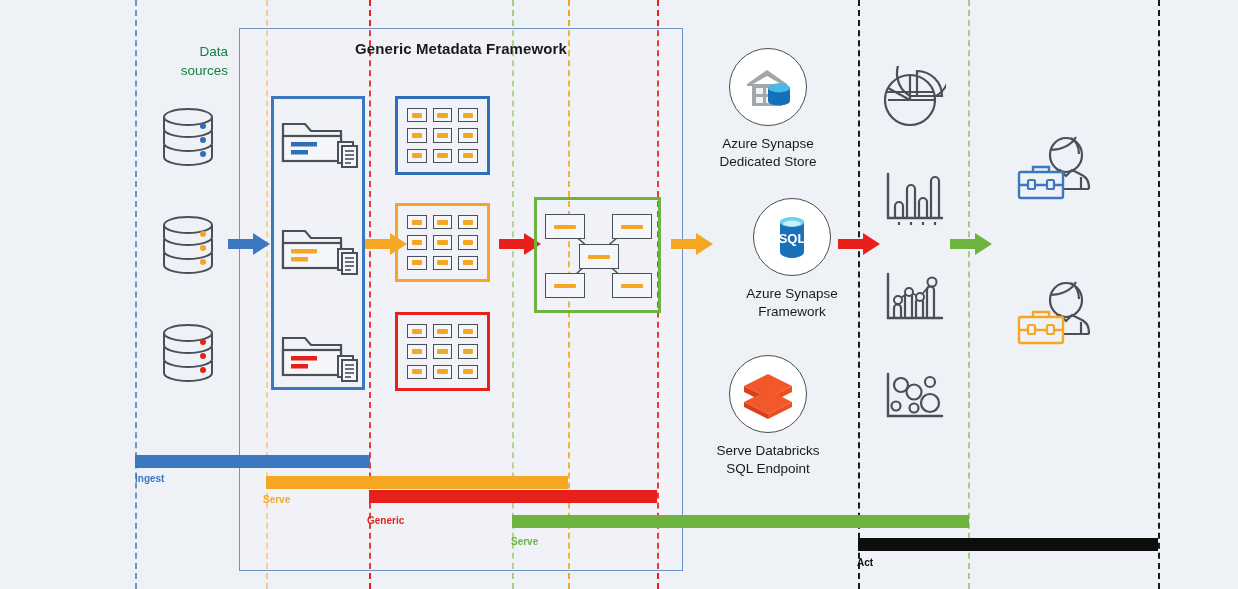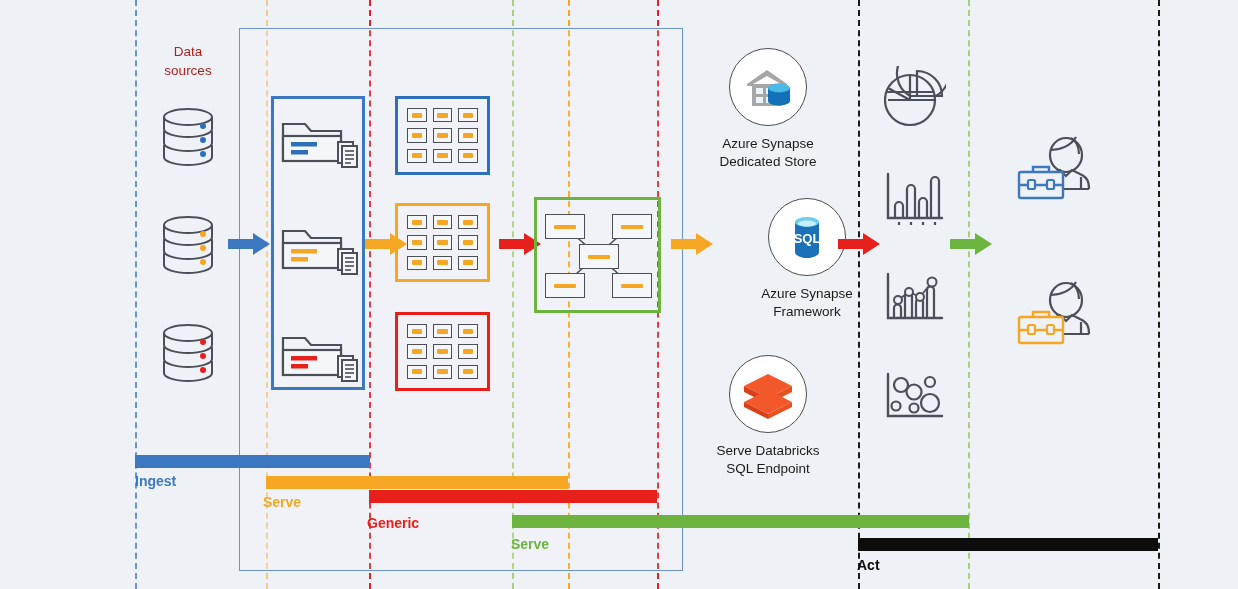--- a/index.html
+++ b/index.html
@@ -25,21 +25,21 @@
   }
   .gmf-title{
     position:absolute;left:239px;top:40px;width:444px;
     text-align:center;font-size:15px;font-weight:bold;color:#1a1a1a;
     letter-spacing:.1px;
   }
 
   
   .ds-label{
     position:absolute;left:148px;top:42px;width:80px;
-    text-align:center;font-size:13.5px;color:#b91c1c;line-height:19px;
+    text-align:right;font-size:13.5px;color:#15803d;line-height:19px;
   }
 
   
   .cyl{position:absolute;width:56px;height:62px;}
 
   
   .folderbox{
     position:absolute;left:271px;top:96px;width:94px;height:294px;
     border:3px solid #3c78bf;box-sizing:border-box;background:transparent;
   }
@@ -76,21 +76,21 @@
   .svc-label{margin-top:9px;font-size:13.5px;color:#1a1a1a;line-height:18px;}
 
   
   .charticon{position:absolute;}
 
   
   .persona{position:absolute;}
 
   
   .pbar{position:absolute;height:13px;}
-  .plabel{position:absolute;font-size:14px;font-weight:bold;}
+  .plabel{position:absolute;font-size:10px;font-weight:bold;}
 </style>
 </head>
 <body>
 
 <div id="stage">
 
   <div id="separators">
       <div class="vline" style="left: 135px; top: 0px; height: 589px; border-left-color: rgb(107, 147, 208);"></div>
       <div class="vline" style="left: 266px; top: 0px; height: 589px; border-left-color: rgb(245, 201, 138);"></div>
       <div class="vline" style="left: 369px; top: 0px; height: 589px; border-left-color: rgb(232, 32, 27);"></div>
@@ -137,20 +137,21 @@
       <path d="M4 12v12c0 4.4 10.7 8 24 8s24-3.6 24-8V12" fill="none" stroke="#4a4f58" stroke-width="2"></path>
       <path d="M4 26v12c0 4.4 10.7 8 24 8s24-3.6 24-8V26" fill="none" stroke="#4a4f58" stroke-width="2"></path>
       <path d="M4 40v12c0 4.4 10.7 8 24 8s24-3.6 24-8V40" fill="none" stroke="#4a4f58" stroke-width="2"></path>
       <circle cx="43" cy="21" r="3" fill="#e8201b"></circle>
       <circle cx="43" cy="35" r="3" fill="#e8201b"></circle>
       <circle cx="43" cy="49" r="3" fill="#e8201b"></circle>
     </svg>
   </div>
 
   <div class="gmf-box"></div>
+  <div class="gmf-title">Generic Metadata Framework</div>
 
   <div class="arrow" style="left:228px;top:233px;">
     <svg width="42" height="22" viewBox="0 0 42 22">
       <path d="M0 6h25V0l17 11-17 11v-6H0z" fill="#3c78bf"></path>
     </svg>
   </div>
 
   <div class="folderbox"></div>
 
   <div class="folder-item" style="left:279px;top:112px;">
@@ -345,21 +346,21 @@
         <path d="M27 26v13c0 2.4 4.9 4.4 11 4.4s11-2 11-4.4V26" fill="#1271b8"></path>
         <ellipse cx="38" cy="26" rx="11" ry="4.4" fill="#4cb8e8"></ellipse>
       </svg>
     </div>
     <div class="svc-label">
       <div>Azure Synapse</div>
       <div>Dedicated Store</div>
     </div>
   </div>
 
-  <div class="svc" style="left:722px;top:198px;">
+  <div class="svc" style="left:707px;top:198px;">
     <div class="svc-circle">
       <svg width="54" height="52" viewBox="0 0 54 52">
         <path d="M15 11v30c0 3.3 5.4 6 12 6s12-2.7 12-6V11z" fill="#1b71b8"></path>
         <ellipse cx="27" cy="11" rx="12" ry="5" fill="#6fd0ee"></ellipse>
         <ellipse cx="27" cy="12.5" rx="9" ry="3" fill="#c9eefa"></ellipse>
         <text x="27" y="32" font-family="'Liberation Sans',sans-serif" font-size="13" font-weight="bold" fill="#ffffff" text-anchor="middle">SQL</text>
       </svg>
     </div>
     <div class="svc-label">
       <div>Azure Synapse</div>

